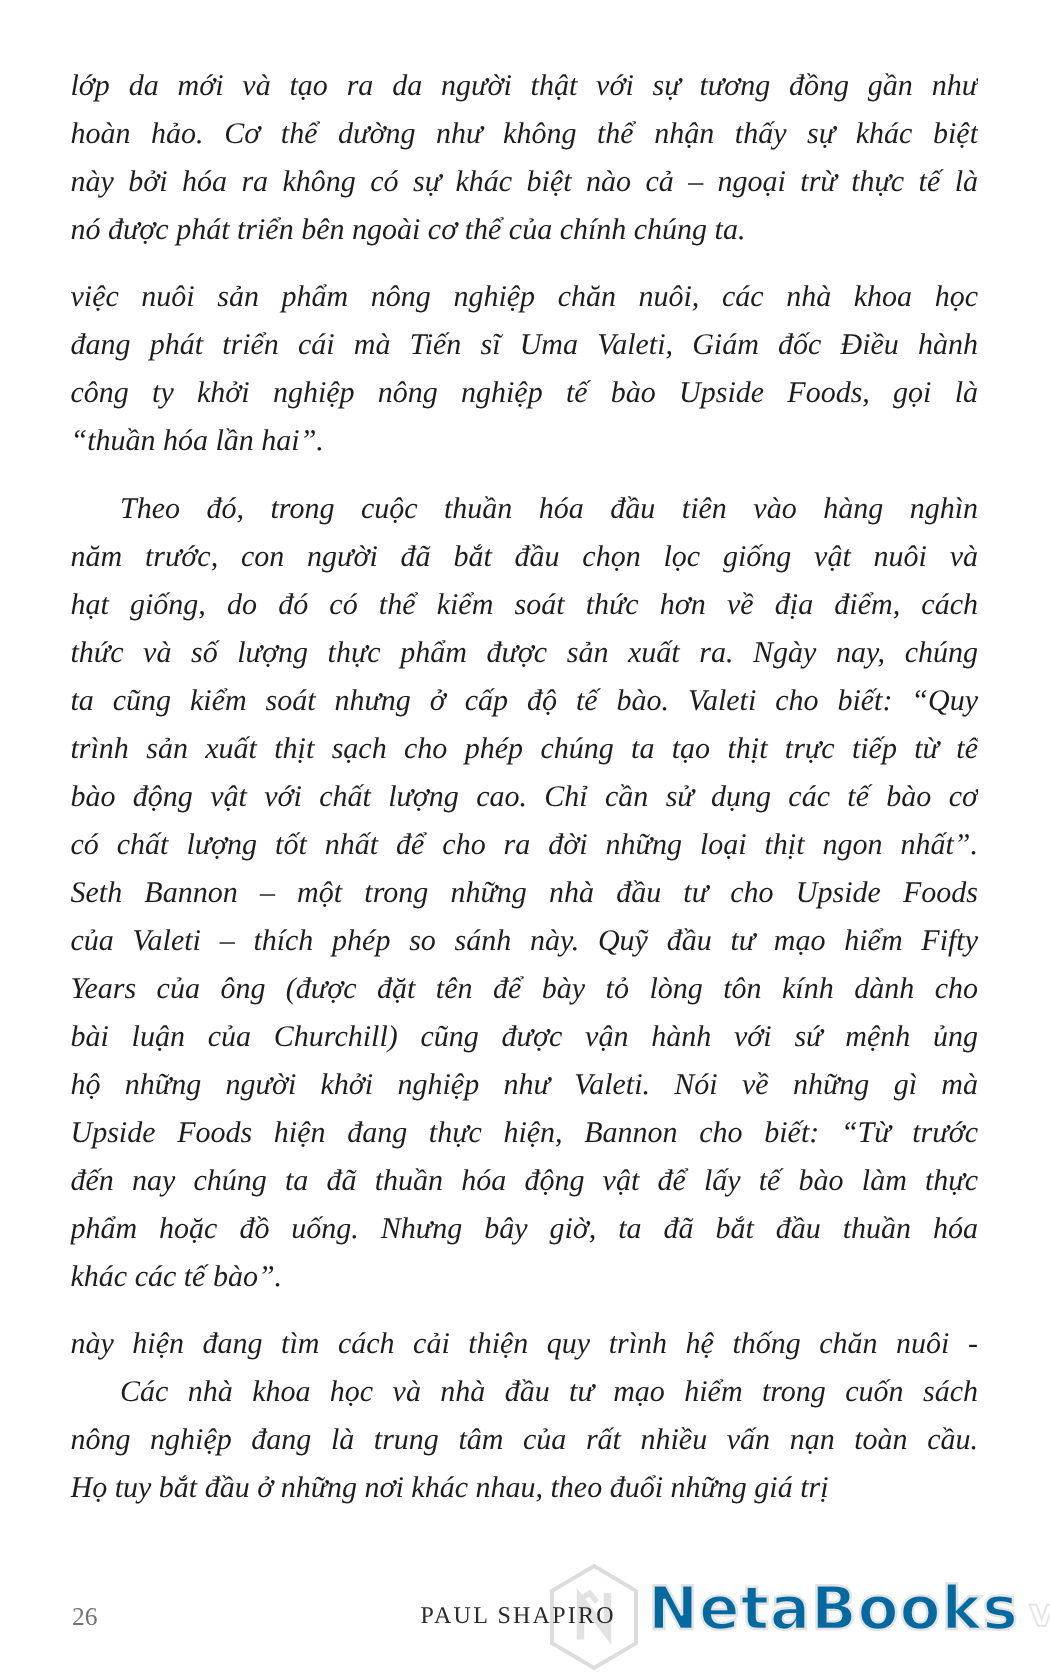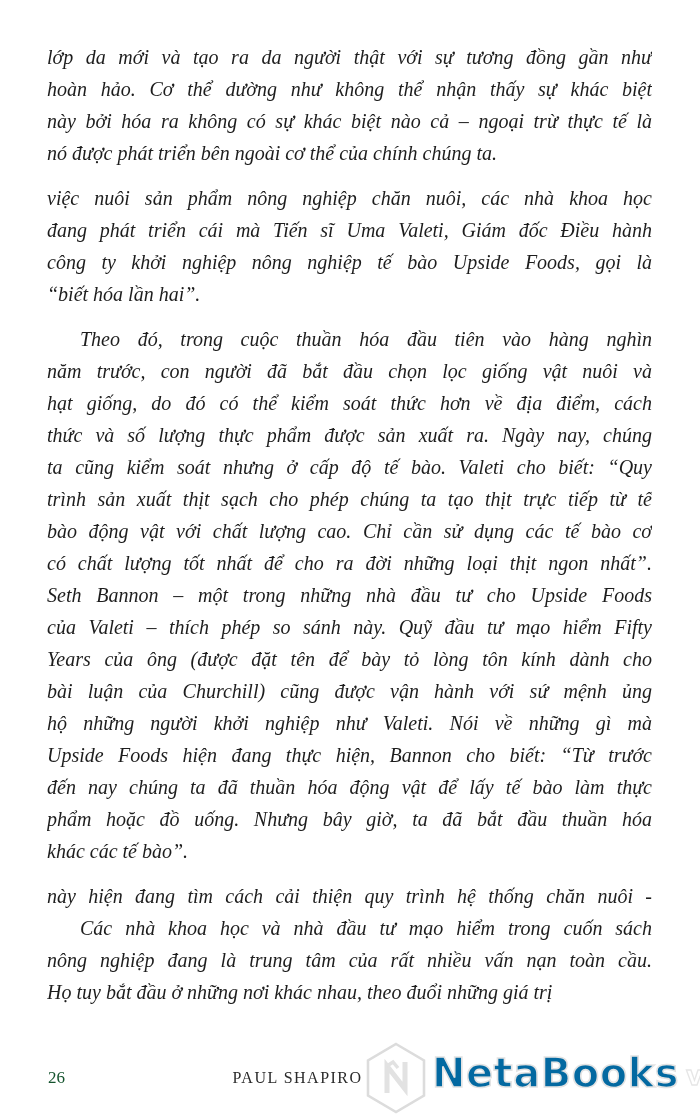--- a/index.html
+++ b/index.html
@@ -40,28 +40,28 @@
   }
   .line.indent {
     text-indent: 33px;
   }
   .footer-pageno {
     position: absolute;
     left: 48px;
     top: 1068px;
     font-size: 17px;
     line-height: 20px;
-    color: #14532d;
+    color: #737373;
     z-index: 2;
   }
   .footer-author {
     position: absolute;
     left: 0;
     top: 1068px;
-    width: 595px;
+    width: 691px;
     text-align: center;
     font-size: 16px;
     line-height: 20px;
     letter-spacing: 1.5px;
     color: #2a2a2a;
     z-index: 2;
   }
   .watermark {
     position: absolute;
     left: 364px;
@@ -106,21 +106,21 @@
       <div class="para">
         <div class="line">lớp da mới và tạo ra da người thật với sự tương đồng gần như</div>
         <div class="line">hoàn hảo. Cơ thể dường như không thể nhận thấy sự khác biệt</div>
         <div class="line">này bởi hóa ra không có sự khác biệt nào cả – ngoại trừ thực tế là</div>
         <div class="line last">nó được phát triển bên ngoài cơ thể của chính chúng ta.</div>
       </div>
       <div class="para">
         <div class="line">việc nuôi sản phẩm nông nghiệp chăn nuôi, các nhà khoa học</div>
         <div class="line">đang phát triển cái mà Tiến sĩ Uma Valeti, Giám đốc Điều hành</div>
         <div class="line">công ty khởi nghiệp nông nghiệp tế bào Upside Foods, gọi là</div>
-        <div class="line last">“biết hóa lần hai”.</div>
+        <div class="line last">“thuần hóa lần hai”.</div>
       </div>
       <div class="para">
         <div class="line indent">Theo đó, trong cuộc thuần hóa đầu tiên vào hàng nghìn</div>
         <div class="line">năm trước, con người đã bắt đầu chọn lọc giống vật nuôi và</div>
         <div class="line">hạt giống, do đó có thể kiểm soát thức hơn về địa điểm, cách</div>
         <div class="line">thức và số lượng thực phẩm được sản xuất ra. Ngày nay, chúng</div>
         <div class="line">ta cũng kiểm soát nhưng ở cấp độ tế bào. Valeti cho biết: “Quy</div>
         <div class="line">trình sản xuất thịt sạch cho phép chúng ta tạo thịt trực tiếp từ tế</div>
         <div class="line">bào động vật với chất lượng cao. Chỉ cần sử dụng các tế bào cơ</div>
         <div class="line">có chất lượng tốt nhất để cho ra đời những loại thịt ngon nhất”.</div>

